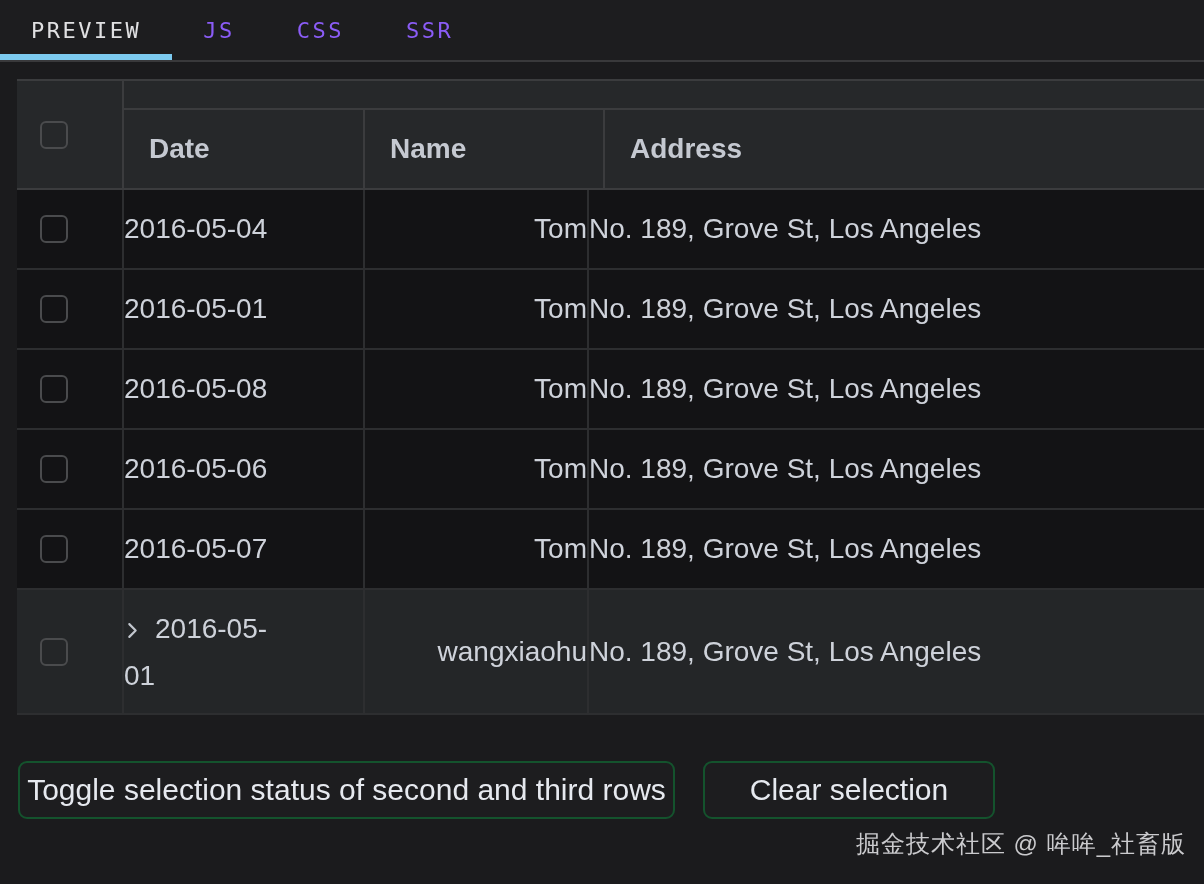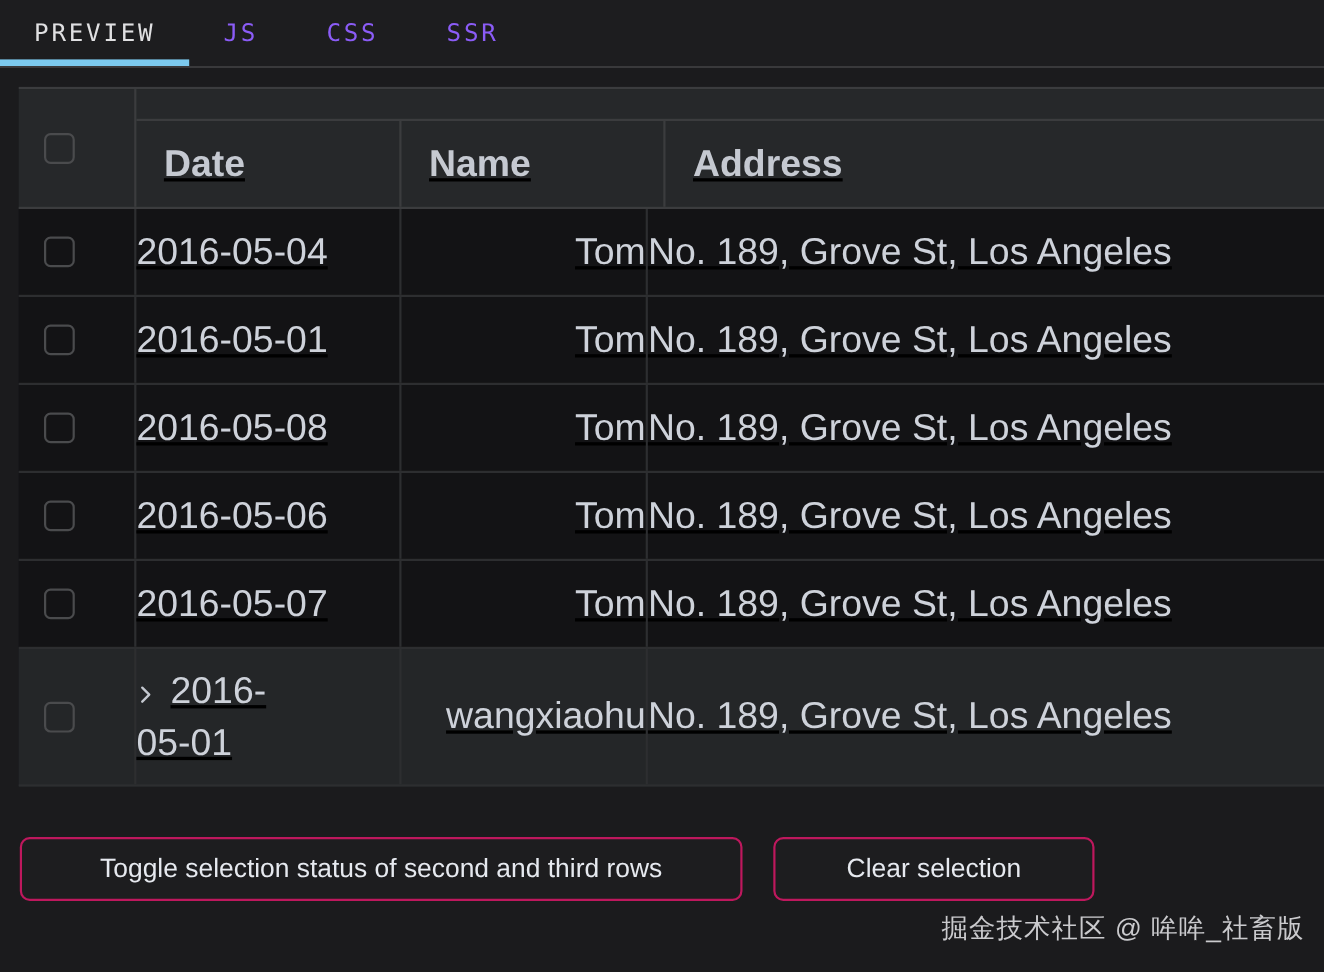--- a/index.html
+++ b/index.html
@@ -35,22 +35,21 @@
     height:6px; background:#7ccaef;
   }
 
   
   .stage { position:relative; height:820px; background:#1b1b1d; }
 
   
   .etable {
     position:absolute; left:17px; top:17px; right:0;
     border-top:2px solid #3b3c3e;
-    font-size:34px;
-    text-decoration:underline;
+    font-size:28px;
   }
   .thead {
     display:flex;
     background:#26282a;
     color:#c5c9d1;
     font-weight:bold;
     border-bottom:2px solid #3b3c3e;
   }
   .th-check {
     width:107px;
@@ -99,26 +98,26 @@
     border-radius:6px;
     background:transparent;
     cursor:pointer;
     flex:0 0 auto;
   }
 
   
   .actions { position:absolute; left:18px; top:699px; display:flex; gap:28px; }
   .btn {
     height:58px;
-    border:2px solid #be185d;
+    border:2px solid #14532d;
     border-radius:9px;
     background:#1d1d1f;
     color:#e6e9ef;
     font-family:"Liberation Sans", sans-serif;
-    font-size:24px;
+    font-size:30px;
     display:flex; align-items:center; justify-content:center;
     cursor:pointer;
   }
   .btn-toggle { width:657px; }
   .btn-clear  { width:292px; }
 
   
   .watermark {
     position:absolute; right:18px; top:766px;
     font-size:24px;

